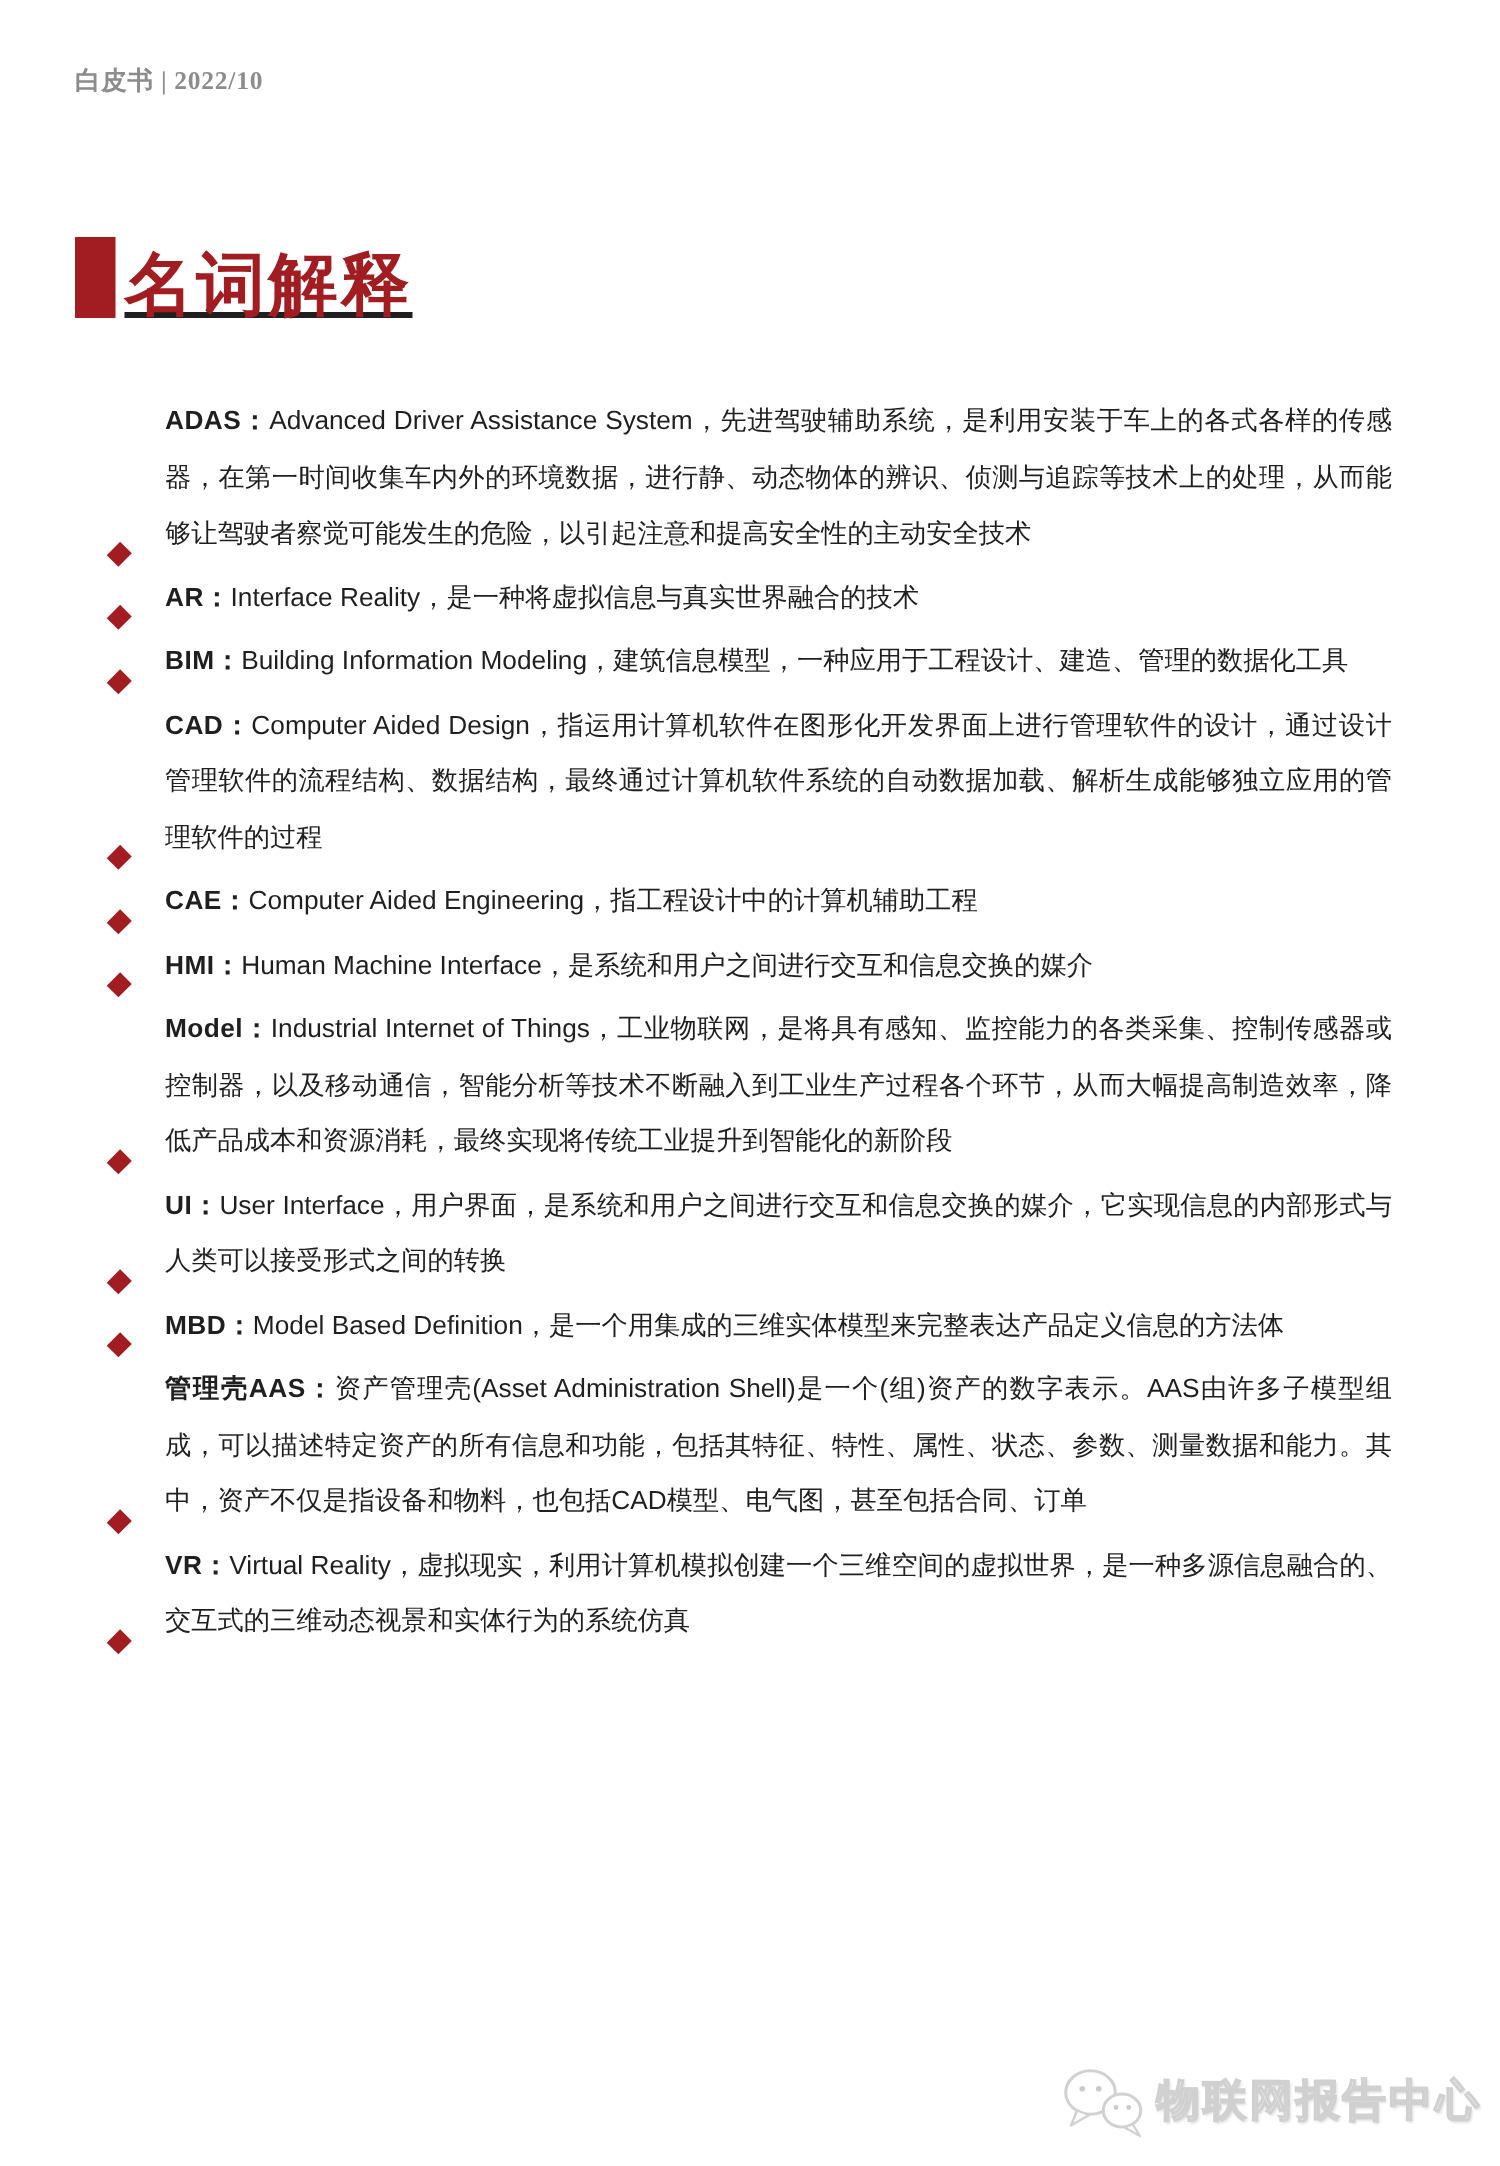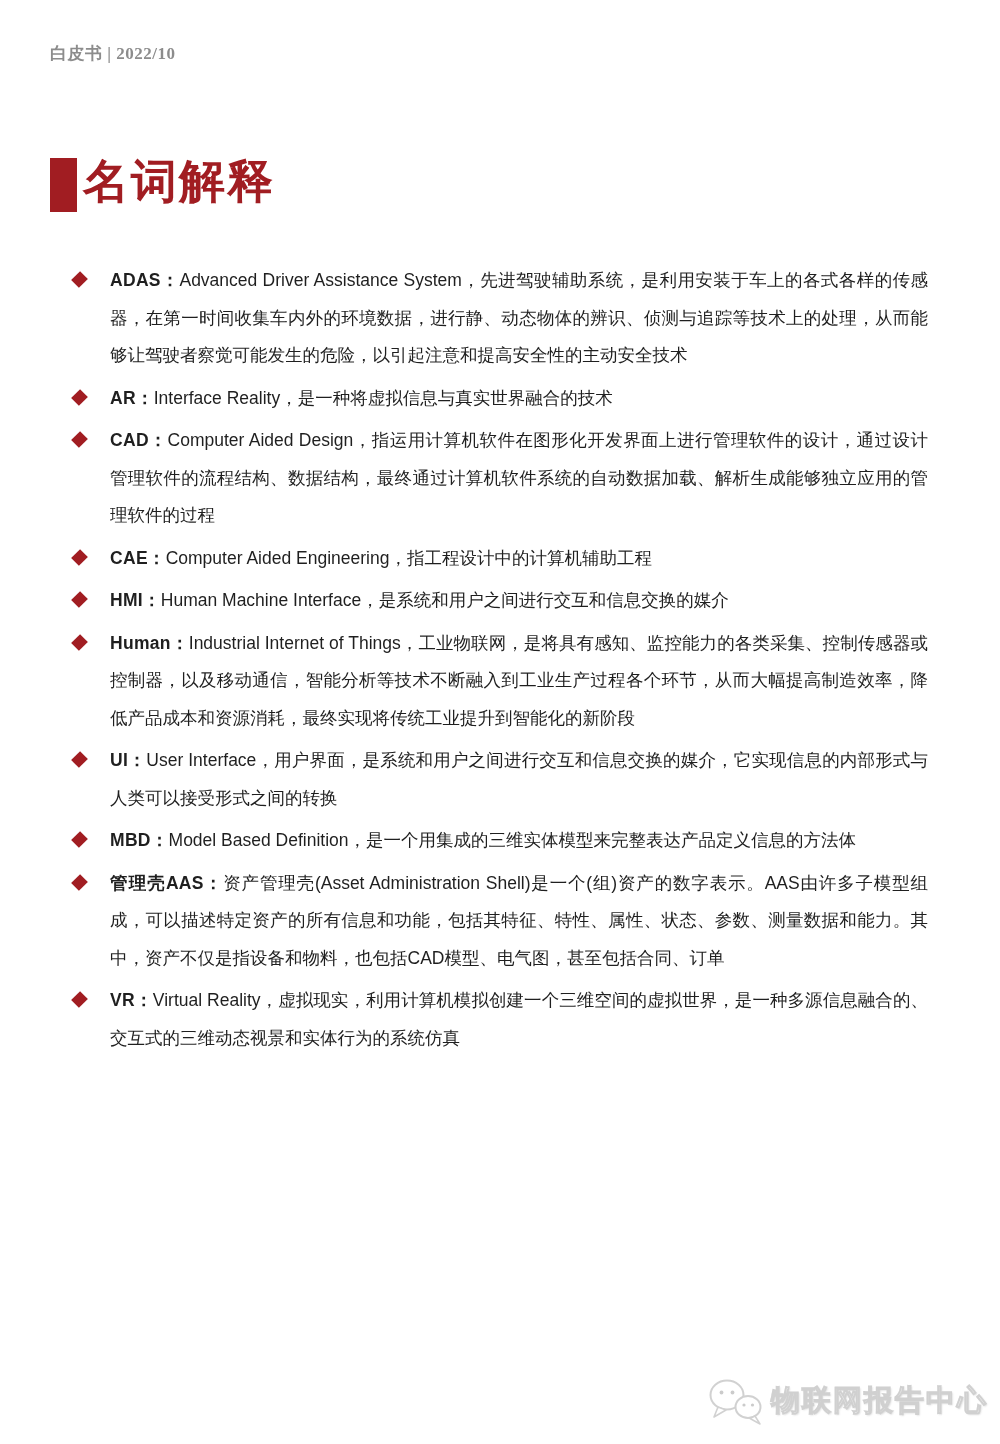--- a/index.html
+++ b/index.html
@@ -26,21 +26,22 @@
     font-weight: bold;
     color: var(--header-gray);
     letter-spacing: 0.5px;
     font-family: Liberation Serif, serif;
   }
   .title-row {
     position: absolute;
     top: 158px;
     left: 50px;
     display: flex;
-    align-items: flex-start;
+    align-items: flex-end;
+    text-decoration: underline;
   }
   .title-marker {
     display: inline-block;
     width: 27px;
     height: 54px;
     background: var(--accent);
     margin-right: 6px;
   }
   .page-title {
     font-size: 46px;
@@ -51,21 +52,21 @@
   }
   .glossary {
     position: absolute;
     top: 262px;
     left: 72px;
     right: 72px;
     list-style: none;
   }
   .entry {
     display: flex;
-    align-items: flex-start;
+    align-items: flex-end;
     margin-bottom: 5px;
   }
   .bullet-col {
     width: 38px;
     flex: 0 0 38px;
     padding-top: 12px;
   }
   .diamond {
     display: block;
     width: 11px;
@@ -121,20 +122,26 @@
     <p class="entry-text"><b class="term">ADAS：</b><span class="desc">Advanced Driver Assistance System，先进驾驶辅助系统，是利用安装于车上的各式各样的传感器，在第一时间收集车内外的环境数据，进行静、动态物体的辨识、侦测与追踪等技术上的处理，从而能够让驾驶者察觉可能发生的危险，以引起注意和提高安全性的主动安全技术</span></p>
   </li>
 
   <li class="entry">
     <span class="bullet-col">
       <span class="diamond"></span>
     </span>
     <p class="entry-text"><b class="term">AR：</b><span class="desc">Interface Reality，是一种将虚拟信息与真实世界融合的技术</span></p>
   </li>
 
+  <li class="entry">
+    <span class="bullet-col">
+      <span class="diamond"></span>
+    </span>
+    <p class="entry-text"><b class="term">BIM：</b><span class="desc">Building Information Modeling，建筑信息模型，一种应用于工程设计、建造、管理的数据化工具</span></p>
+  </li>
 
   <li class="entry">
     <span class="bullet-col">
       <span class="diamond"></span>
     </span>
     <p class="entry-text"><b class="term">CAD：</b><span class="desc">Computer Aided Design，指运用计算机软件在图形化开发界面上进行管理软件的设计，通过设计管理软件的流程结构、数据结构，最终通过计算机软件系统的自动数据加载、解析生成能够独立应用的管理软件的过程</span></p>
   </li>
 
   <li class="entry">
     <span class="bullet-col">
@@ -147,21 +154,21 @@
     <span class="bullet-col">
       <span class="diamond"></span>
     </span>
     <p class="entry-text"><b class="term">HMI：</b><span class="desc">Human Machine Interface，是系统和用户之间进行交互和信息交换的媒介</span></p>
   </li>
 
   <li class="entry">
     <span class="bullet-col">
       <span class="diamond"></span>
     </span>
-    <p class="entry-text"><b class="term">Human：</b><span class="desc">Industrial Internet of Things，工业物联网，是将具有感知、监控能力的各类采集、控制传感器或控制器，以及移动通信，智能分析等技术不断融入到工业生产过程各个环节，从而大幅提高制造效率，降低产品成本和资源消耗，最终实现将传统工业提升到智能化的新阶段</span></p>
+    <p class="entry-text"><b class="term">Model：</b><span class="desc">Industrial Internet of Things，工业物联网，是将具有感知、监控能力的各类采集、控制传感器或控制器，以及移动通信，智能分析等技术不断融入到工业生产过程各个环节，从而大幅提高制造效率，降低产品成本和资源消耗，最终实现将传统工业提升到智能化的新阶段</span></p>
   </li>
 
 
   <li class="entry">
     <span class="bullet-col">
       <span class="diamond"></span>
     </span>
     <p class="entry-text"><b class="term">UI：</b><span class="desc">User Interface，用户界面，是系统和用户之间进行交互和信息交换的媒介，它实现信息的内部形式与人类可以接受形式之间的转换</span></p>
   </li>
 

